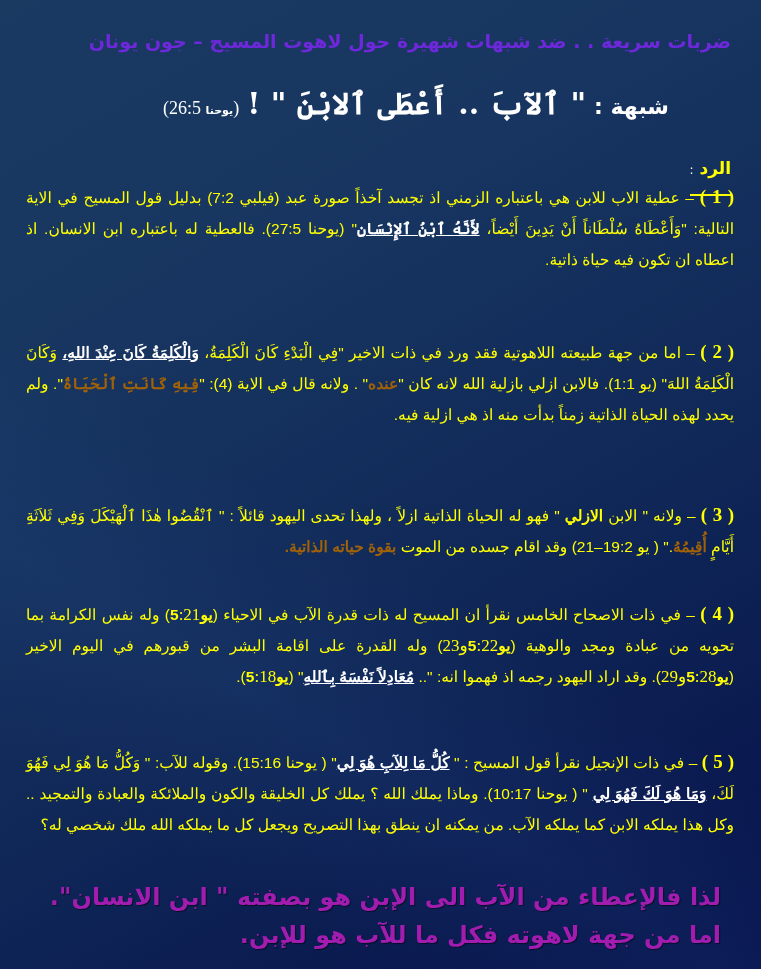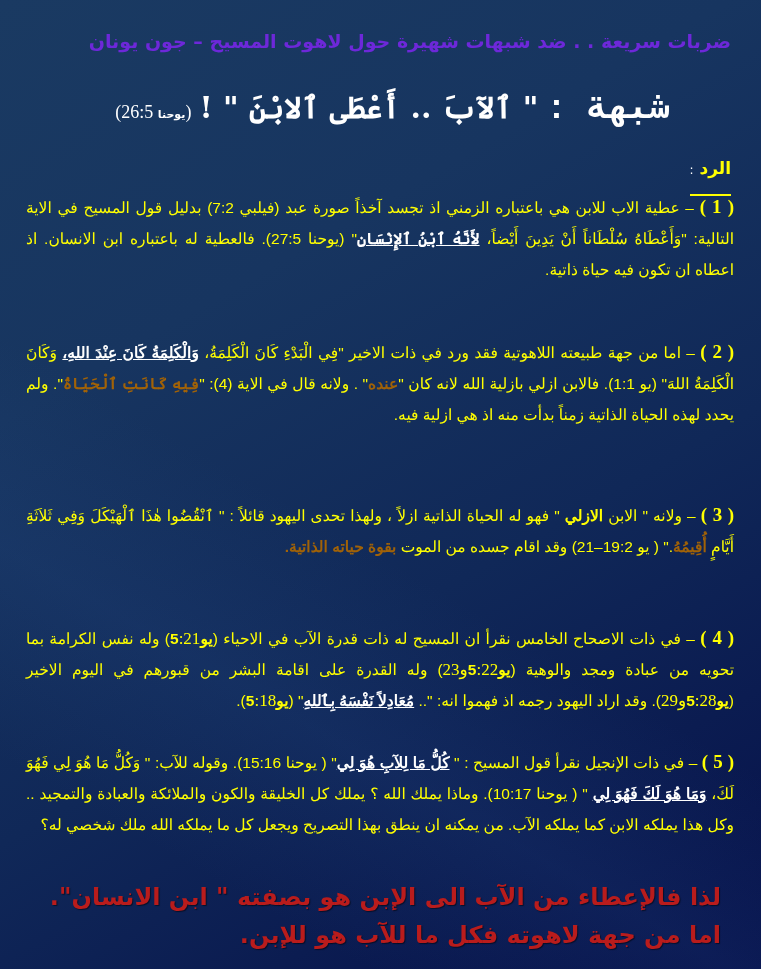--- a/index.html
+++ b/index.html
@@ -36,21 +36,21 @@
       position: absolute;
       top: 86px;
       right: 92px;
       color: #ffffff;
       white-space: nowrap;
       font-weight: bold;
       display: flex;
       align-items: baseline;
       gap: 8px;
     }
-    .title-line .t-label { font-size: 34px; font-family: Liberation Mono, monospace; }
+    .title-line .t-label { font-size: 22px; }
     .title-line .t-quote { font-size: 30px; font-family: "DejaVu Serif", serif; }
     .title-line .t-ref { font-size: 18px; font-family: "Liberation Serif", serif; font-weight: normal; }
     .title-line .t-ref b { font-family: "DejaVu Sans", sans-serif; font-size: 11px; }
 
     .reply-label {
       position: absolute;
       top: 158px;
       right: 30px;
       color: #ffff00;
       font-size: 17px;
@@ -74,32 +74,32 @@
     .num {
       font-family: "Liberation Serif", serif;
       font-weight: bold;
       font-size: 19px;
       color: #ffff00;
     }
     .w { color: #a16207; font-weight: bold; }
     .wu { color: #ffffff; font-weight: bold; text-decoration: underline; }
     .yl { color: #ffff00; }
     .ref { font-family: "Liberation Serif", serif; font-size: 17px; }
-    .p1 { top: 191px; }
+    .p1 { top: 181px; }
     .p2 { top: 336px; }
     .p3 { top: 499px; }
-    .p4 { top: 598px; margin-top: 24px; }
+    .p4 { top: 598px; }
     .p5 { top: 746px; }
 
     .conclusion {
       position: absolute;
       top: 878px;
       right: 40px;
       width: 690px;
-      color: #b91c1c;
+      color: #a21caf;
       font-weight: bold;
       font-size: 24px;
       line-height: 38px;
       font-family: "DejaVu Sans", sans-serif;
       text-shadow: 1px 1px 1px rgba(0,0,0,0.5);
     }
   </style>
 </head>
 <body>
 

